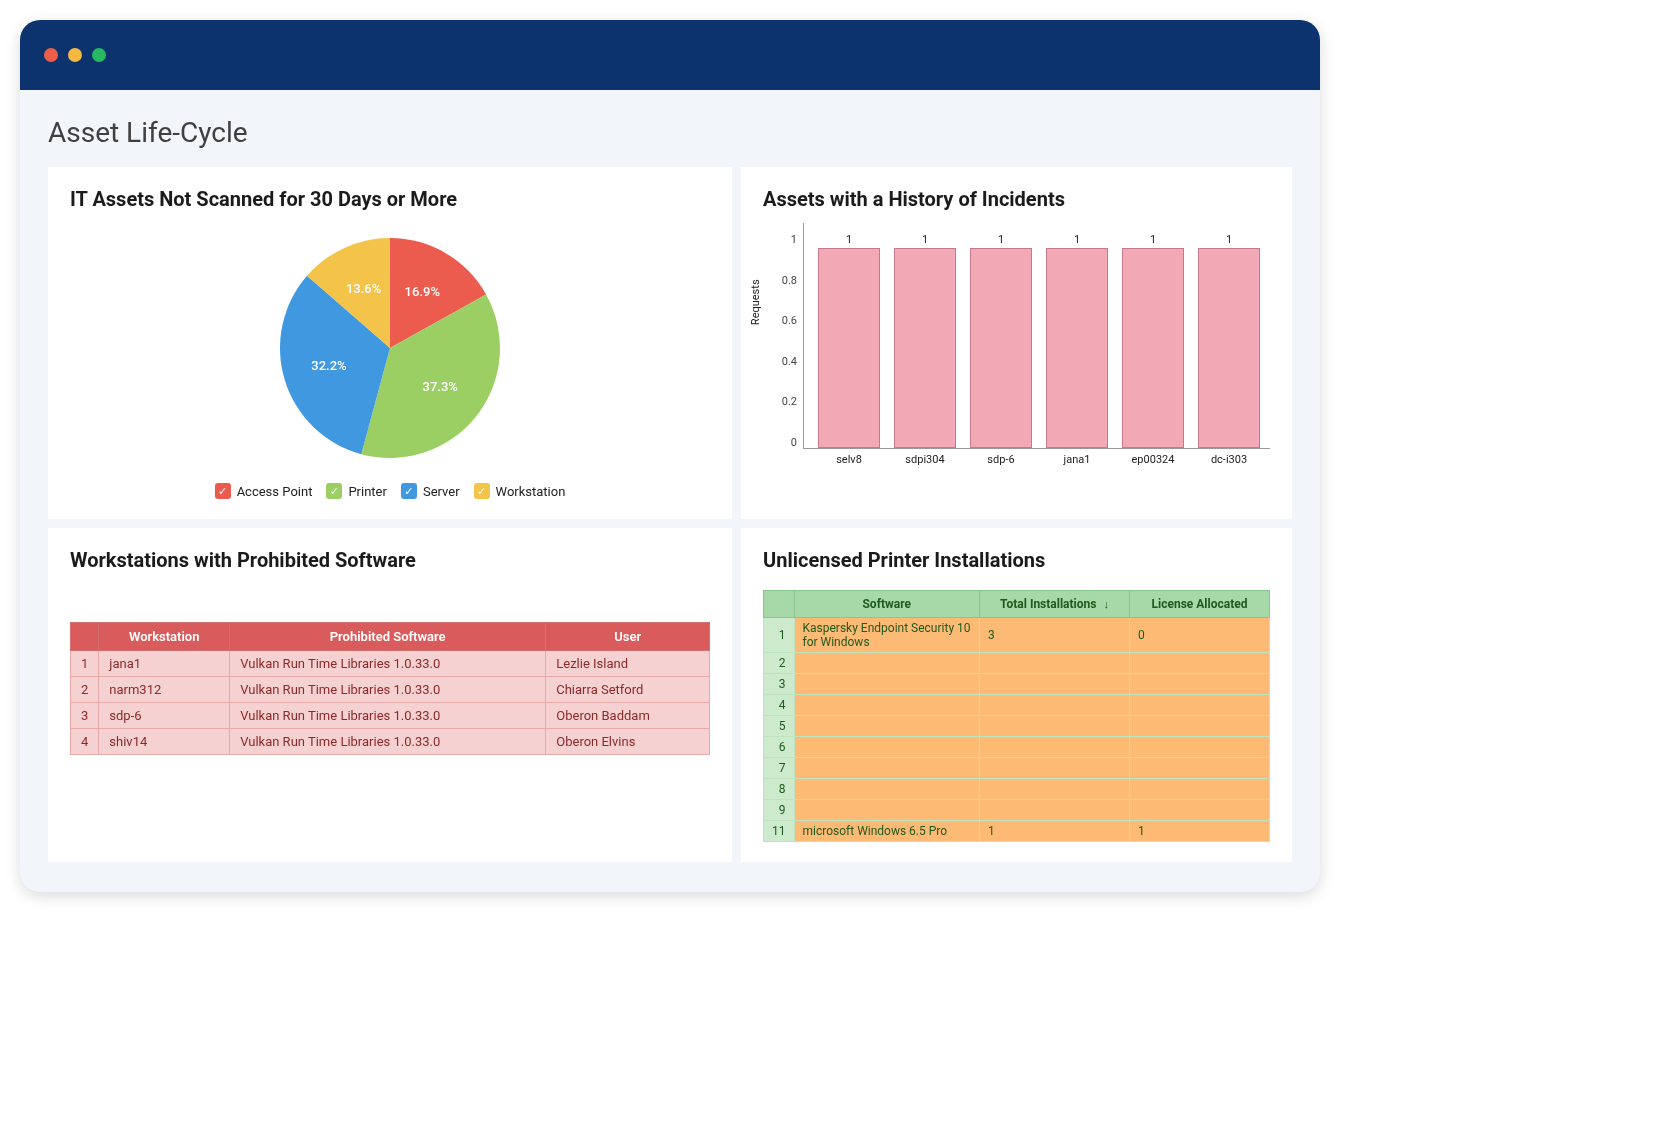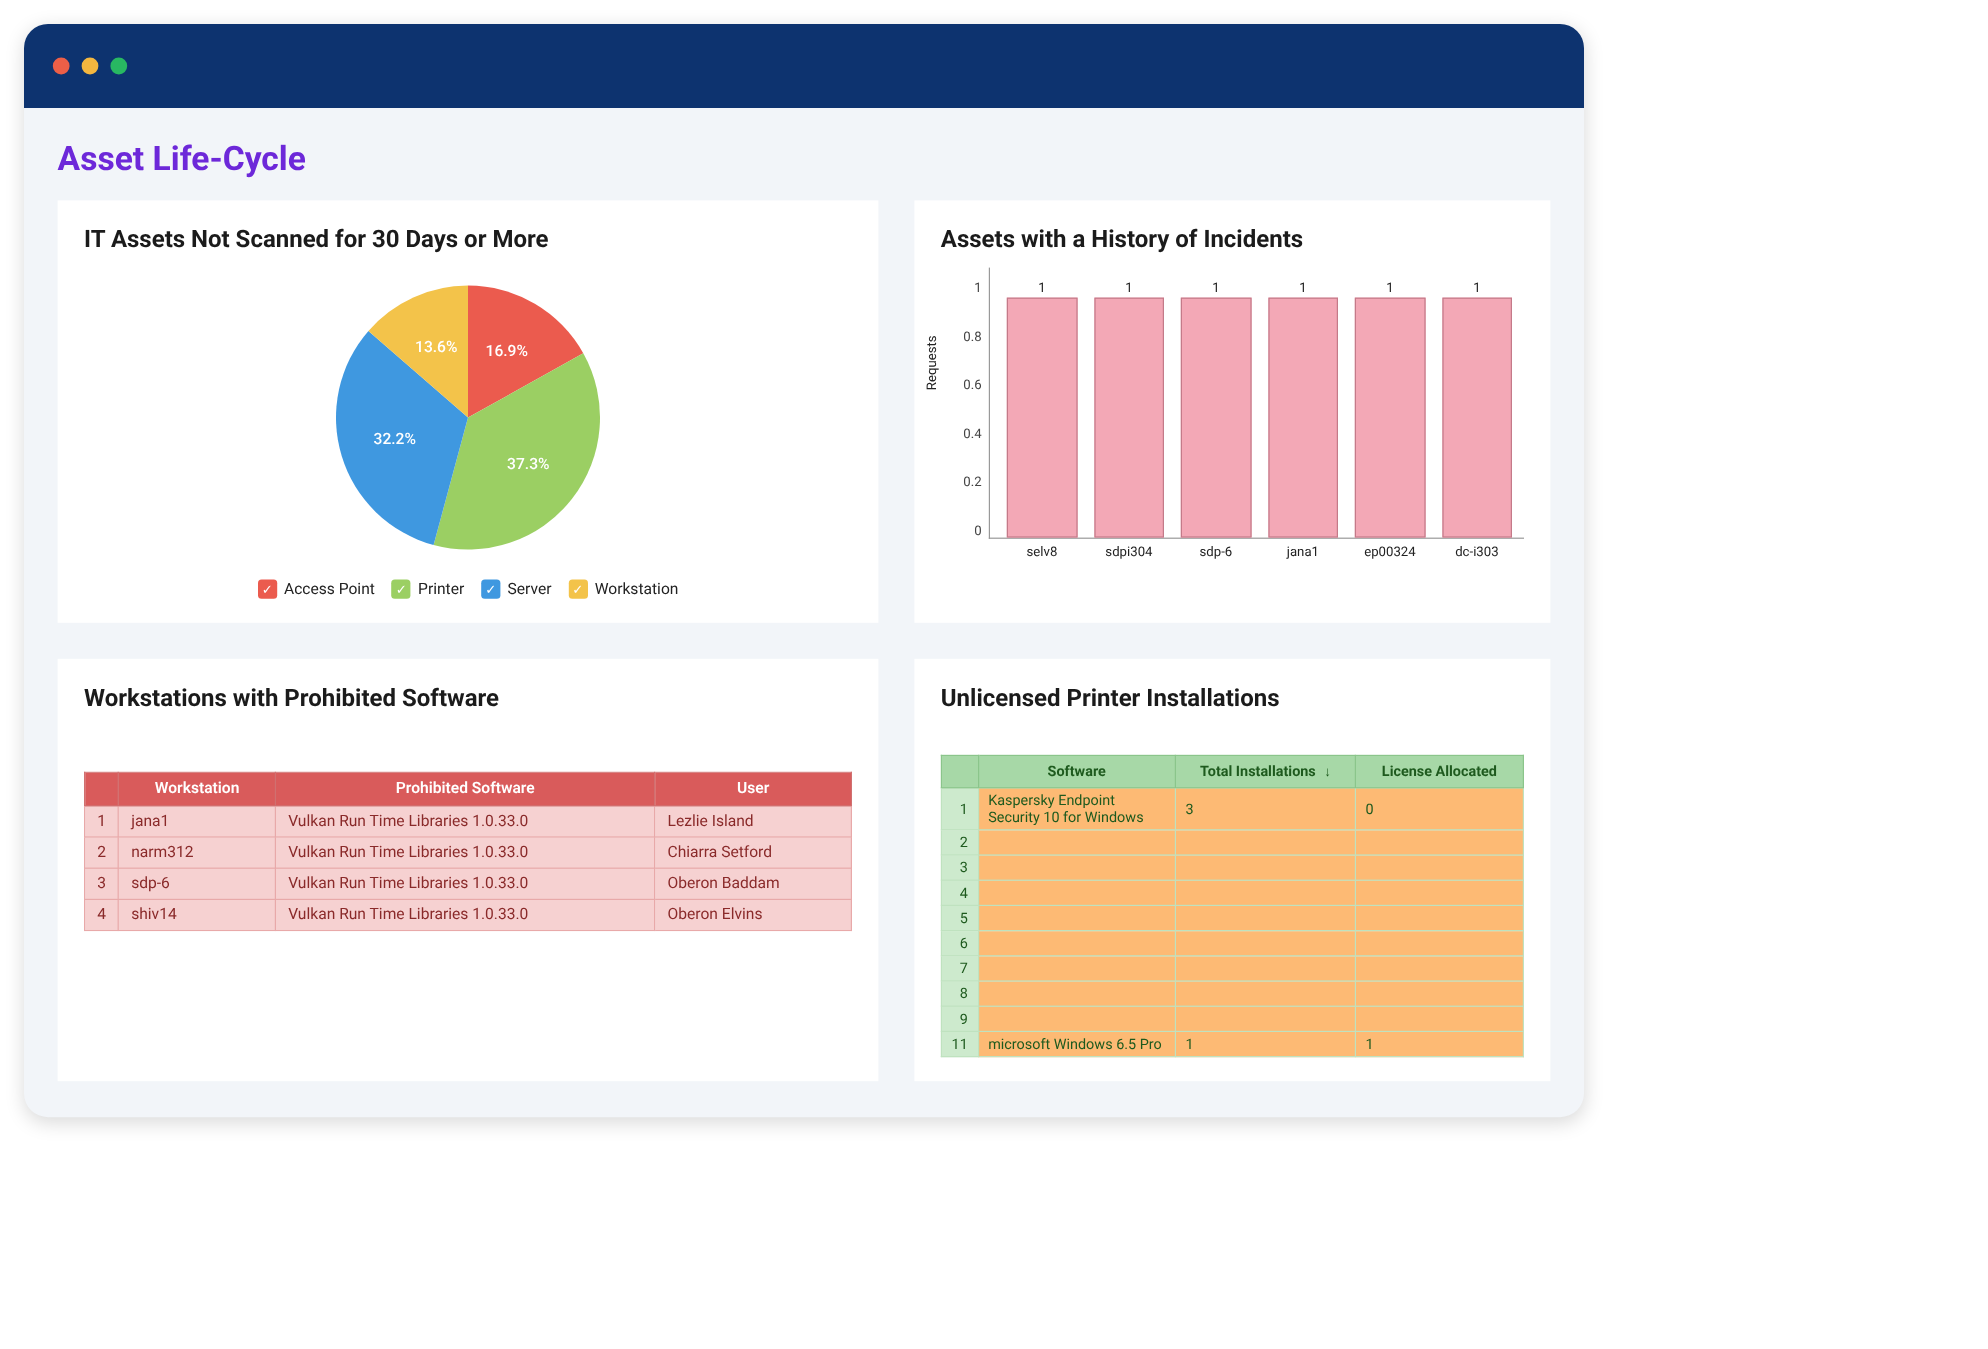--- a/index.html
+++ b/index.html
@@ -22,26 +22,26 @@
   align-items: center;
   padding-left: 24px;
 }
 .traffic { display: flex; gap: 10px; }
 .dot { width: 14px; height: 14px; border-radius: 50%; }
 .dot.red { background: #ec5f47; }
 .dot.yellow { background: #f4b73f; }
 .dot.green { background: #28b862; }
 .content { padding: 20px 28px 30px; }
 .page-title {
-  font-size: 28px; font-weight: 700; color: #6d28d9; margin: 6px 0 18px;
+  font-size: 28px; font-weight: 400; color: #404040; margin: 6px 0 18px;
 }
 .grid {
   display: grid;
   grid-template-columns: 1fr 1fr;
-  gap: 30px;
+  gap: 9px;
 }
 .card {
   background: #fff;
   padding: 20px 22px;
   min-height: 330px;
 }
 .card-title {
   font-size: 20px; font-weight: 700; color: #1b1b1b; margin-bottom: 12px;
 }
 
@@ -88,21 +88,21 @@
   background:#d95b5b; color:#fff; font-weight:600; padding:6px 10px;
   border:1px solid #d07070; text-align:center;
 }
 .red-t tbody td {
   background:#f6d1d1; color:#8a2a2a; padding:5px 10px;
   border:1px solid #e8a9a9;
 }
 .red-t tbody td.rownum { text-align:center; width:26px; }
 
 table.green-t {
-  border-collapse: collapse; width:100%; font-size:12px; margin-top:36px;
+  border-collapse: collapse; width:100%; font-size:12px; margin-top:18px;
 }
 .green-t thead th {
   background:#a7d8a7; color:#1e5a1e; font-weight:700; padding:6px 8px;
   border:1px solid #8bc58b; text-align:center;
 }
 .green-t tbody td {
   background:#fdba74; color:#1e5a1e; padding:3px 8px;
   border:1px solid #bfe2bf; height:20px;
 }
 .green-t tbody td.rownum { text-align:right; width:28px; background:#cdeacd; }

